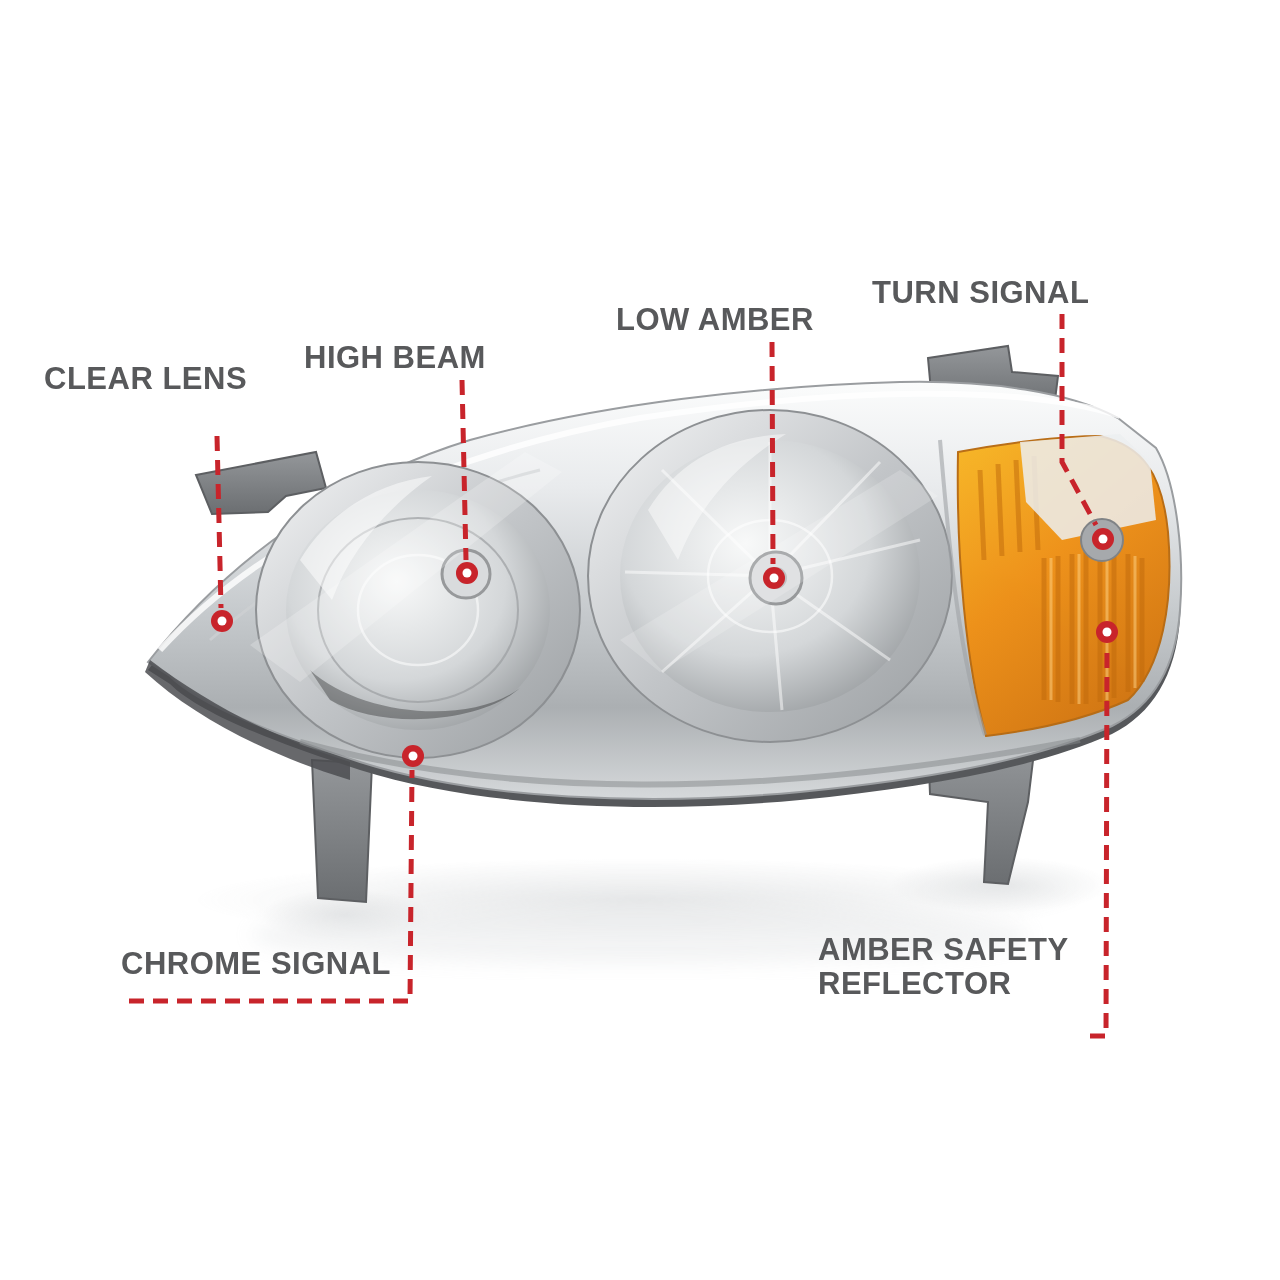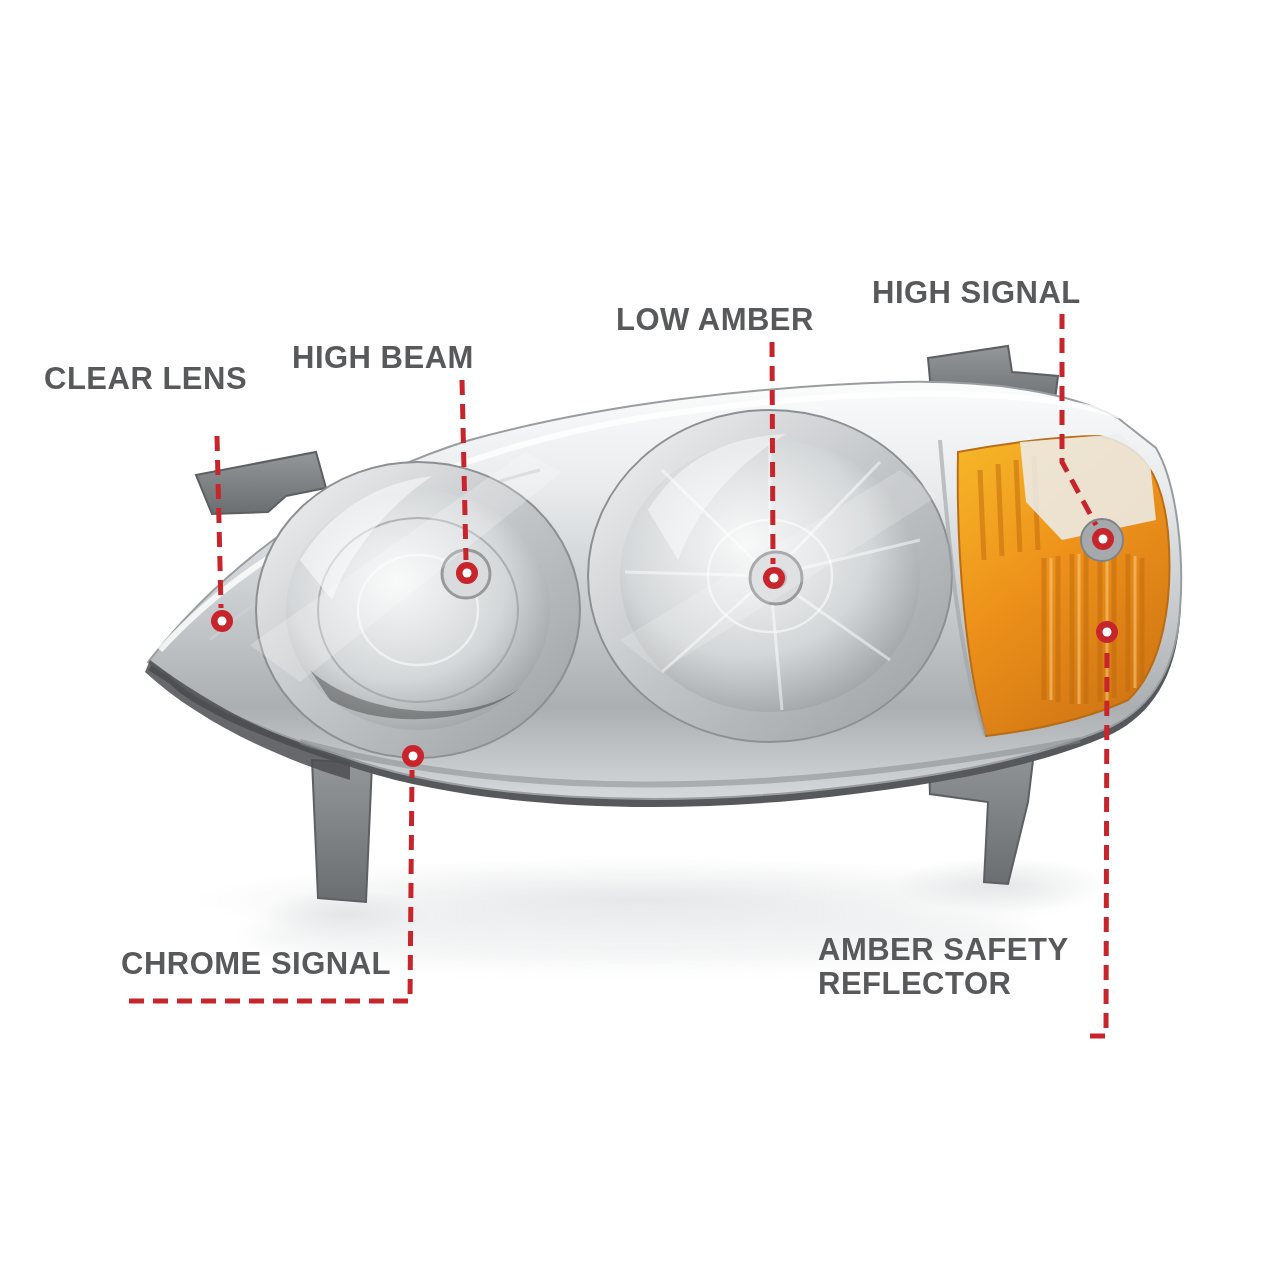--- a/index.html
+++ b/index.html
@@ -18,21 +18,21 @@
   .callout-label{
     position:absolute;
     color:var(--label-text,#58595B);
     font-weight:700;
     font-size:31px;
     line-height:34px;
     letter-spacing:.5px;
     white-space:nowrap;
   }
   .lbl-crystal{left:44px;top:362px;}
-  .lbl-high{left:292px;top:341px;}
+  .lbl-high{left:304px;top:341px;}
   .lbl-low{left:616px;top:303px;}
   .lbl-turn{left:872px;top:276px;}
   .lbl-chrome{left:121px;top:947px;}
   .lbl-amber{left:818px;top:933px;}
   .callout-line{
     fill:none;
     stroke:var(--accent-red,#C8242B);
     stroke-width:5;
     stroke-dasharray:15 9;
   }
@@ -219,21 +219,21 @@
   </svg>
 
   <div class="callout-label lbl-crystal">
     <div>CLEAR LENS</div>
   </div>
 
   <div class="callout-label lbl-high">HIGH BEAM</div>
 
   <div class="callout-label lbl-low">LOW AMBER</div>
 
-  <div class="callout-label lbl-turn">HIGH SIGNAL</div>
+  <div class="callout-label lbl-turn">TURN SIGNAL</div>
 
   <div class="callout-label lbl-chrome">CHROME SIGNAL</div>
 
   <div class="callout-label lbl-amber">
     <div>AMBER SAFETY</div>
     <div>REFLECTOR</div>
   </div>
 
 </div>
 

